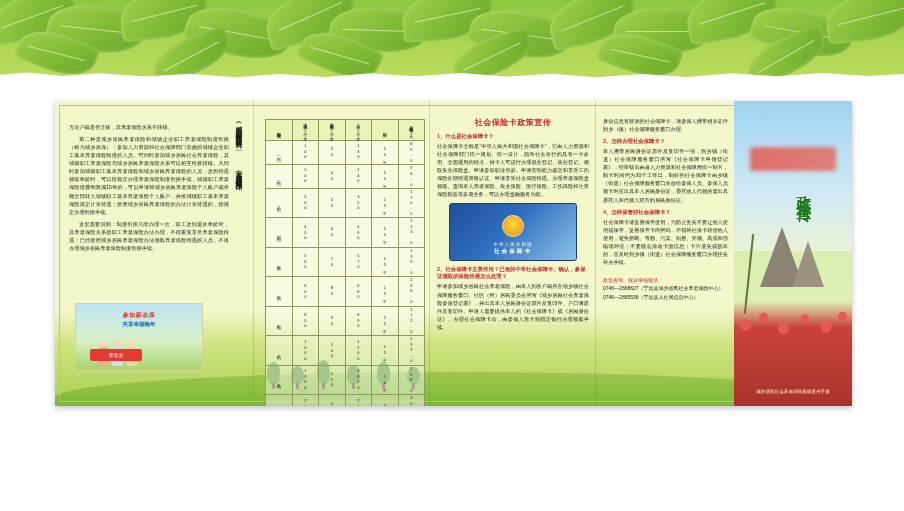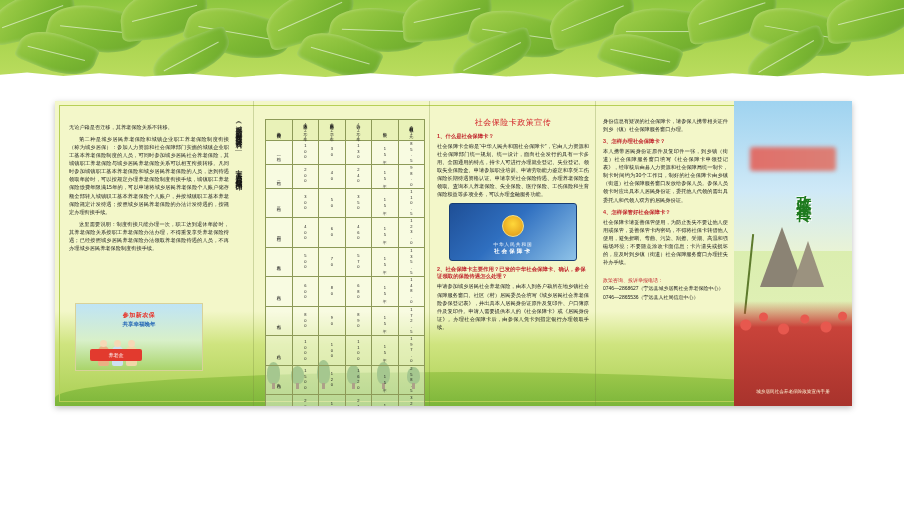--- a/index.html
+++ b/index.html
@@ -199,21 +199,21 @@
   }
 
   
   .p3 {
     left: 382px; top: 16px; width: 152px;
   }
   .p3 .headline {
     text-align: center;
     color: #d2232a;
     font-size: 8px;
-    font-weight: normal;
+    font-weight: bold;
     letter-spacing: .5px;
     margin-bottom: 5px;
   }
   .p3 h4 {
     margin: 5px 0 2px 0;
     font-size: 5.4px;
     color: #c1272d;
     font-weight: bold;
   }
   .p3 p {

